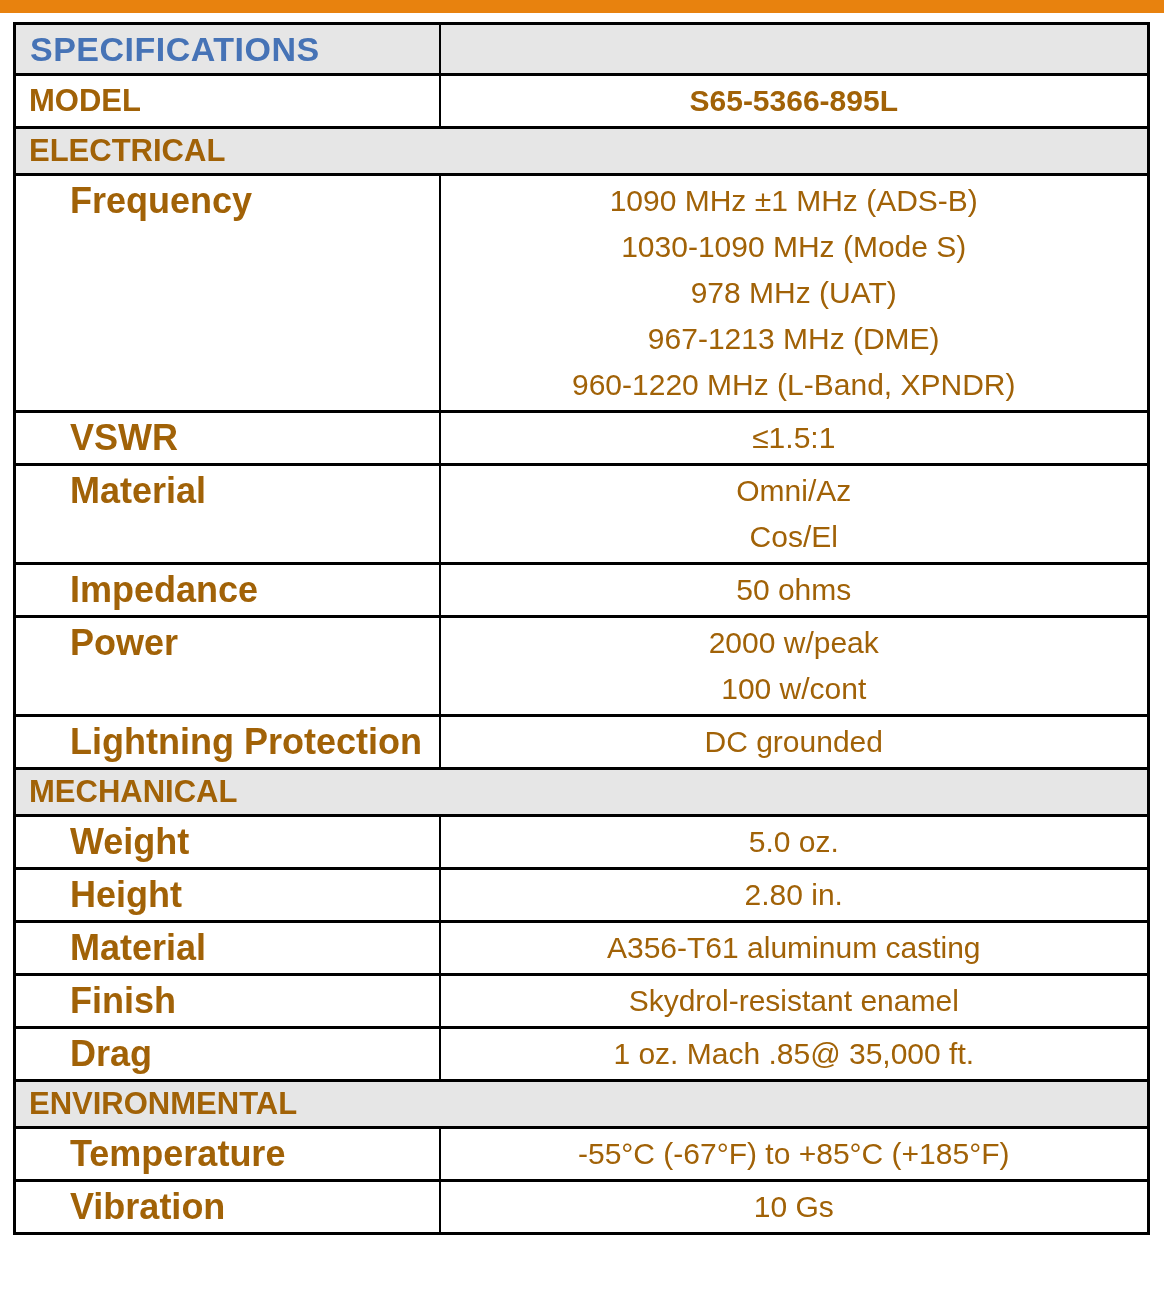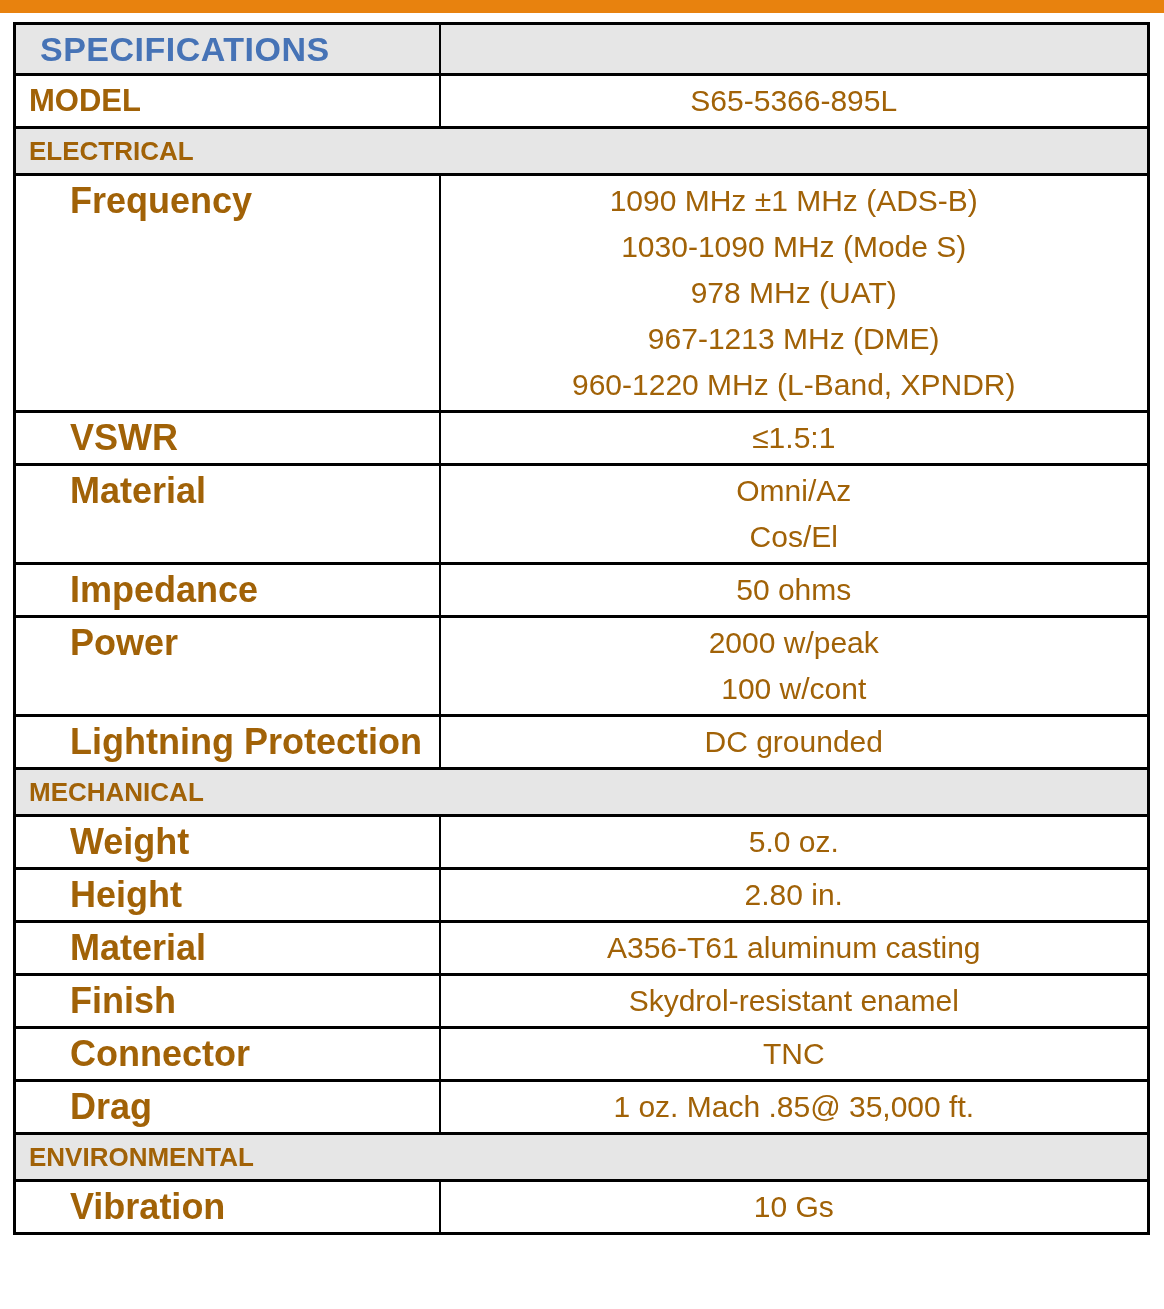--- a/index.html
+++ b/index.html
@@ -31,45 +31,45 @@
     padding: 2px 0;
     vertical-align: top;
     color: #a16207;
   }
   tr.hdr-row td { height: 49px; background: #e6e6e6; }
   td.title-cell {
     font-size: 34px;
     font-weight: bold;
     letter-spacing: 0.5px;
     color: #4673b6;
-    padding-left: 24px;
+    padding-left: 14px;
     line-height: 44px;
   }
   tr.model-row td { height: 50px; }
   td.label {
     font-weight: bold;
     font-size: 36px;
     line-height: 46px;
     text-align: left;
   }
   td.main-label { padding-left: 13px; font-size: 31px; }
   td.attr-label { padding-left: 54px; }
   td.value {
     text-align: center;
     font-size: 30px;
     line-height: 46px;
     white-space: pre-line;
     font-weight: normal;
   }
-  td.value.bold { font-weight: normal; }
+  td.value.bold { font-weight: bold; }
   tr.section-row td {
     background: #e6e6e6;
     height: 45px;
     font-weight: bold;
-    font-size: 26px;
+    font-size: 31px;
     line-height: 40px;
     padding-left: 13px;
   }
   tr.data-row td { height: 48px; }
 </style>
 </head>
 <body>
 
 <div class="top-bar" style="background: rgb(232, 130, 14);"></div>
 
@@ -133,28 +133,28 @@
       </tr>
       <tr class="data-row">
         <td class="label attr-label">Material</td>
         <td class="value">A356-T61 aluminum casting</td>
       </tr>
       <tr class="data-row">
         <td class="label attr-label">Finish</td>
         <td class="value">Skydrol-resistant enamel</td>
       </tr>
       <tr class="data-row">
-        <td class="label attr-label">Connector</td>
-        <td class="value">TNC</td>
-      </tr>
-      <tr class="data-row">
         <td class="label attr-label">Drag</td>
         <td class="value">1 oz. Mach .85@ 35,000 ft.</td>
       </tr>
       <tr class="section-row">
         <td colspan="2" style="background: rgb(230, 230, 230);">ENVIRONMENTAL</td>
+      </tr>
+      <tr class="data-row">
+        <td class="label attr-label">Temperature</td>
+        <td class="value">-55°C (-67°F) to +85°C (+185°F)</td>
       </tr>
       <tr class="data-row">
         <td class="label attr-label">Vibration</td>
         <td class="value">10 Gs</td>
       </tr>
     </tbody>
 </table>
 
 </body></html>

